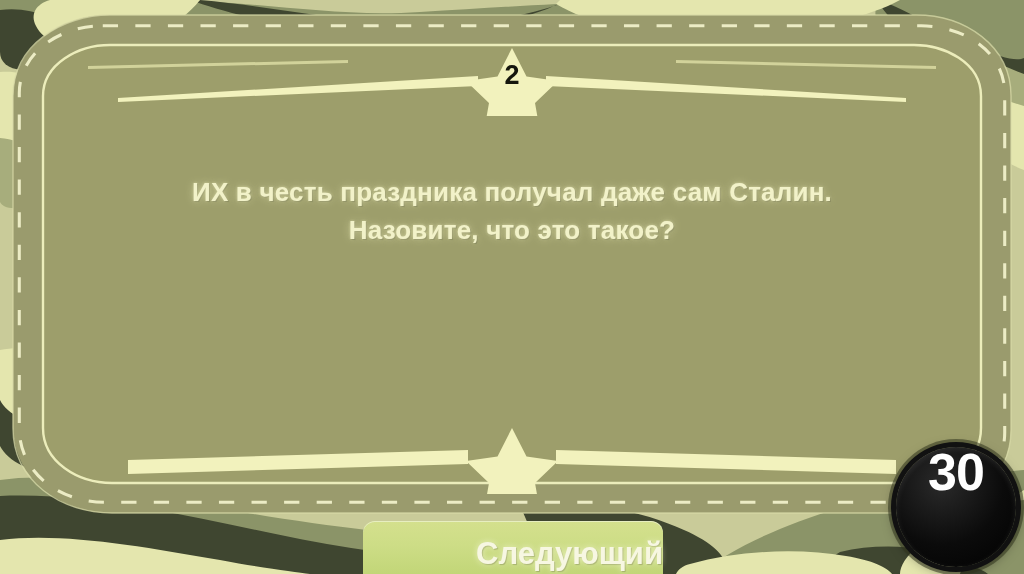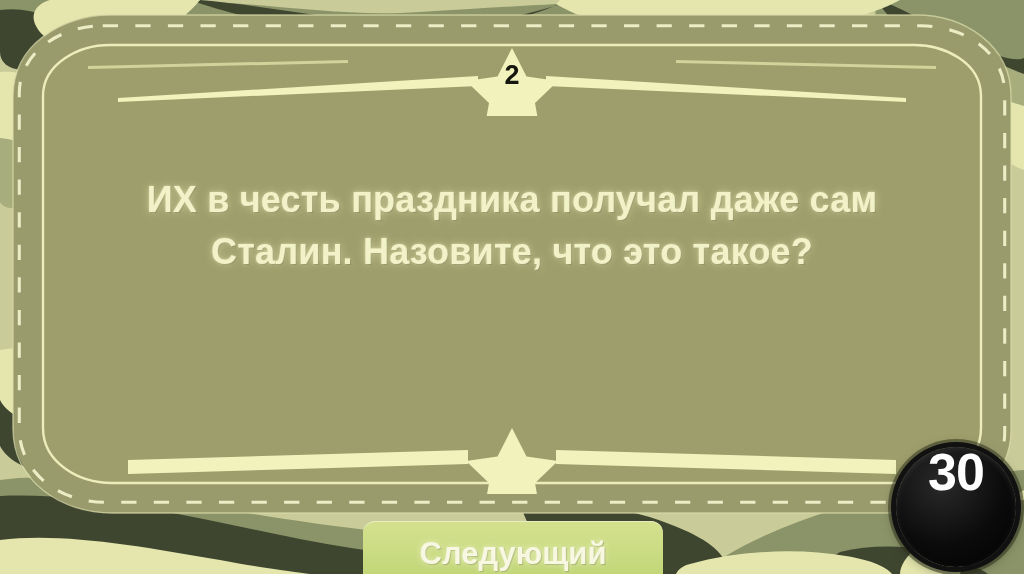--- a/index.html
+++ b/index.html
@@ -56,42 +56,42 @@
     line-height:1;
     pointer-events:none;
   }
 
   
   .question {
     position:absolute;
     left:94px; top:148px;
     width:740px;
     text-align:center;
-    font-size:36px;
+    font-size:26px;
     font-weight:bold;
     line-height:1.45;
     color:#f2f2c9;
     letter-spacing:0.2px;
     text-shadow:0 0 10px rgba(250,250,200,0.45),
                 0 0 3px rgba(250,250,200,0.5),
                 1px 1px 1px rgba(60,64,36,0.35);
     font-family:"Liberation Sans", sans-serif;
   }
 
   
   .next-button {
     position:absolute;
     left:363px; top:521px;
     width:300px; height:53px;
     border-radius:12px 12px 0 0;
     background:linear-gradient(to bottom, #d4e08d 0%, #cddd86 45%, #c2d678 100%);
     box-shadow:inset 0 1px 0 rgba(255,255,255,0.45);
     display:flex;
     align-items:center;
-    justify-content:center;
+    justify-content:flex-end;
     cursor:pointer;
   }
   .next-button .label {
     font-size:31px;
     font-weight:bold;
     color:#f7f7e2;
     text-shadow:0 0 6px rgba(255,255,230,0.6),
                 1px 1px 1px rgba(120,130,70,0.55);
     line-height:1;
     transform:translateY(6px);

